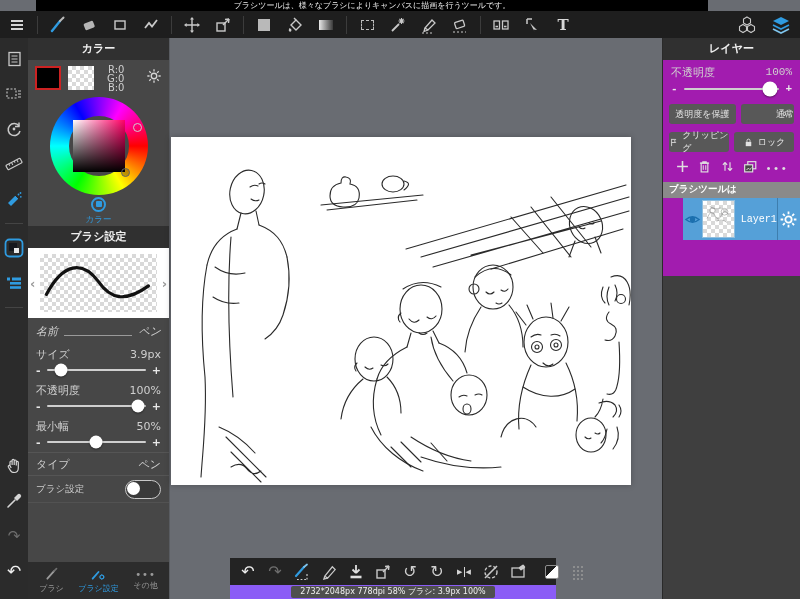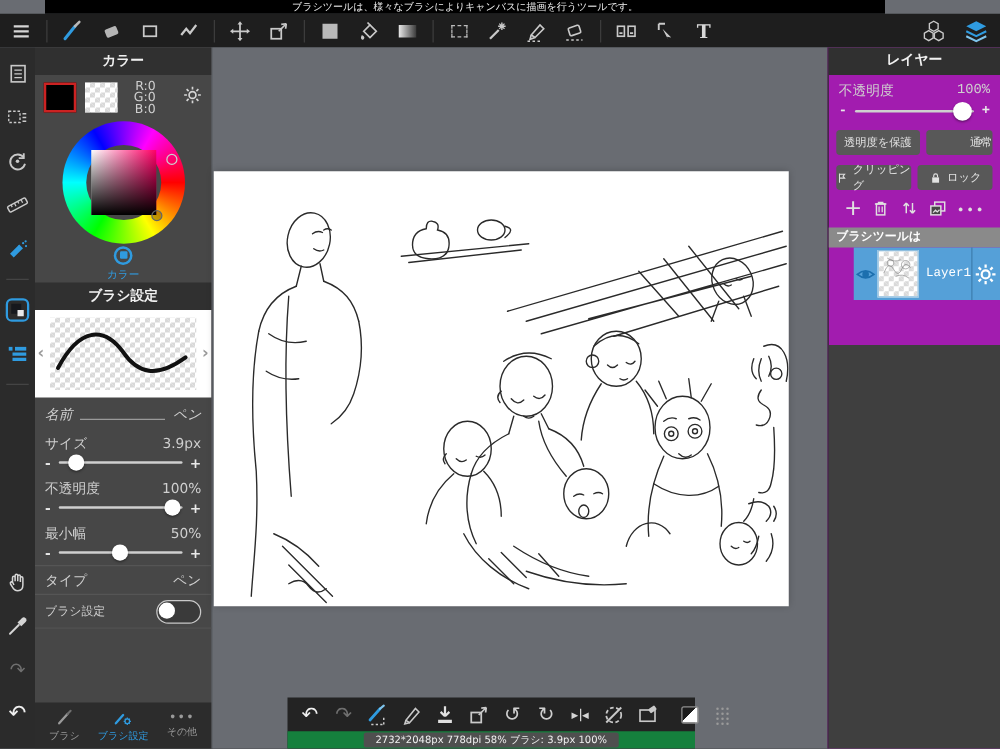--- a/index.html
+++ b/index.html
@@ -103,21 +103,21 @@
   #canvas svg { position:absolute; inset:0; }
   
   #btoolbar { position:absolute; left:60px; bottom:0; width:326px; height:41px; background:#232323; }
   #btrow { height:27px; display:flex; align-items:center; padding:0 8px; gap:7px; }
   .bt-ic { width:20px; height:20px; display:flex; align-items:center; justify-content:center; flex:none; }
   .bt-div { width:1px; height:16px; background:#454545; }
   .flipwrap { display:flex; align-items:center; gap:1px; color:#d5d5d5; font-size:7px; }
   .flipwrap .vbar { width:1px; height:10px; background:#d5d5d5; }
   .swatchchip { width:14px; height:14px; border-radius:2px; border:1px solid #8f8f8f;
     background:linear-gradient(135deg,#1c1c1c 45%,#fff 45%); }
-  #statusrow { height:14px; display:flex; align-items:center; justify-content:center; background:#15803d; }
+  #statusrow { height:14px; display:flex; align-items:center; justify-content:center; background:#8b5cf6; }
   #statusbox { background:#4f4f4f; border-radius:2px; color:#f0f0f0; font-size:8px;
     line-height:12px; padding:0 9px; }
   
   #rightpanel { position:absolute; left:662px; top:38px; width:138px; height:561px; background:#a21caf;
     border-left:1px solid #2a2a2a;font-family:Liberation Mono, monospace; }
   #lp-opacity-row { height:18px; padding-top:6px; }
   .btnrow { height:28px; display:flex; align-items:center; gap:5px; padding:0 6px; }
   .pbtn { height:20px; background:#585858; border-radius:3px; color:#e2e2e2; font-size:9px;
     display:flex; align-items:center; justify-content:center; gap:4px; }
   .pbtn.protect { flex:1.25; }

